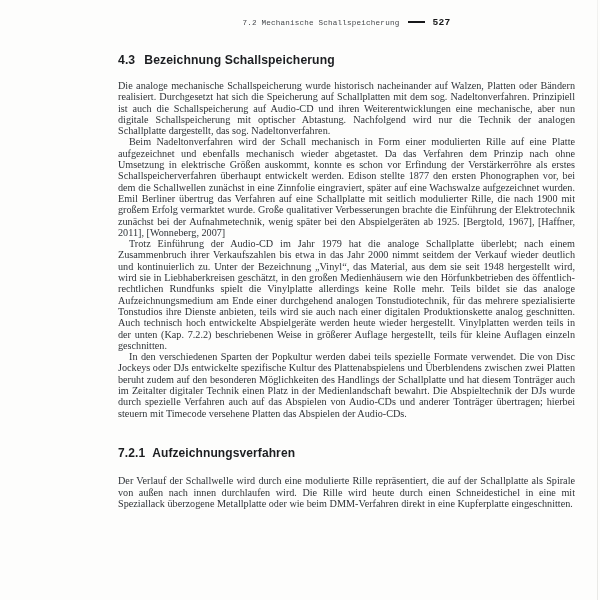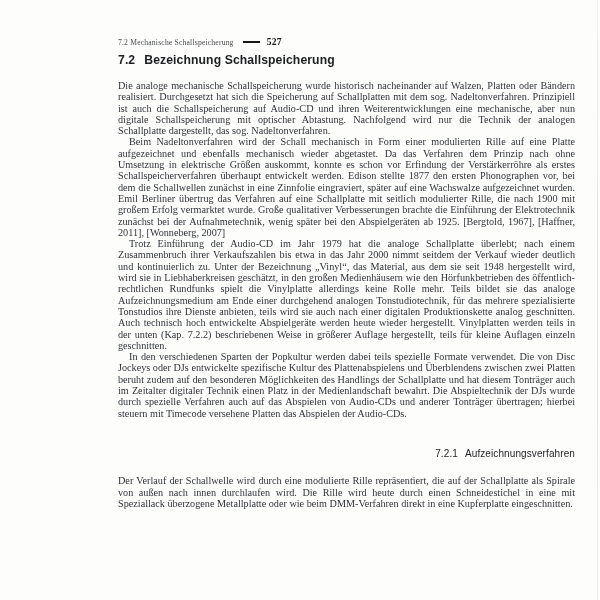--- a/index.html
+++ b/index.html
@@ -12,23 +12,23 @@
   }
   .page {
     position:absolute; inset:0;
     background:#fdfdfc;
   }
   .page-edge {
     position:absolute; top:0; right:2px; width:1px; height:600px;
     background:linear-gradient(180deg,#f2f2f0 0%,#e3e3e0 40%,#e9e9e6 100%);
   }
   .running-head {
-    position:absolute; top:36px; left:118px; width:457px;
-    text-align:left;
-    font-family:Liberation Serif, serif;
+    position:absolute; top:17px; left:118px; width:457px;
+    text-align:center;
+    font-family:Liberation Mono, monospace;
     font-size:7.6px; letter-spacing:0.2px;
     color:#46494d;
     white-space:nowrap;
   }
   .running-head .dash {
     display:inline-block; width:17px; height:2.4px;
     background:#17181a; vertical-align:2px;
     margin:0 7px 0 9px;
   }
   .running-head .pagenum {
@@ -46,39 +46,39 @@
   .bodytext {
     position:absolute; top:80px; left:118px; width:457px;
     font-size:10.2px; line-height:11.3px; color:#2f3338;
     text-align:justify;
   }
   .bodytext p { margin:0; }
   .bodytext p.indent { text-indent:11px; }
   .bodytext .ref-italic { }
   .h2 {
     font-family:"Liberation Sans", sans-serif;
-    font-weight:normal; font-size:10px; color:#1c1e21;
+    font-weight:bold; font-size:12px; color:#1c1e21;
     letter-spacing:0.1px;
     margin:29px 0 16px 0;
-    text-align:right;
+    text-align:left;
     white-space:nowrap;
   }
   .h2 .num { margin-right:7px; }
 </style>
 </head>
 <body>
 
 <div class="page">
 
   <div class="running-head">
     <span>7.2  Mechanische Schallspeicherung</span><span class="dash"></span><span class="pagenum">527</span>
   </div>
 
   <div class="h1">
-    <span class="num">7.2</span><span>Bezeichnung Schallspeicherung</span>
+    <span class="num">4.3</span><span>Bezeichnung Schallspeicherung</span>
   </div>
 
   <div class="bodytext">
 
     <p>Die analoge mechanische Schallspeicherung wurde historisch nacheinander auf Walzen, Platten oder Bändern realisiert. Durchgesetzt hat sich die Speicherung auf Schallplatten mit dem sog. Nadeltonverfahren. Prinzipiell ist auch die Schallspeicherung auf Audio-CD und ihren Weiterentwicklungen eine mechanische, aber nun digitale Schallspeicherung mit optischer Abtastung. Nachfolgend wird nur die Technik der analogen Schallplatte dargestellt, das sog. Nadeltonverfahren.</p>
 
     <p class="indent">Beim Nadeltonverfahren wird der Schall mechanisch in Form einer modulierten Rille auf eine Platte aufgezeichnet und ebenfalls mechanisch wieder abgetastet. Da das Verfahren dem Prinzip nach ohne Umsetzung in elektrische Größen auskommt, konnte es schon vor Erfindung der Verstärkerröhre als erstes Schallspeicherverfahren überhaupt entwickelt werden. Edison stellte 1877 den ersten Phonographen vor, bei dem die Schallwellen zunächst in eine Zinnfolie eingraviert, später auf eine Wachswalze aufgezeichnet wurden. Emil Berliner übertrug das Verfahren auf eine Schallplatte mit seitlich modulierter Rille, die nach 1900 mit großem Erfolg vermarktet wurde. Große qualitativer Verbesserungen brachte die Einführung der Elektrotechnik zunächst bei der Aufnahmetechnik, wenig später bei den Abspielgeräten ab 1925. [Bergtold, 1967], [Haffner, 2011], [Wonneberg, 2007]</p>
 
     <p class="indent"><span>Trotz Einführung der Audio-CD im Jahr 1979 hat die analoge Schallplatte überlebt; nach einem Zusammenbruch ihrer Verkaufszahlen bis etwa in das Jahr 2000 nimmt seitdem der Verkauf wieder deutlich und kontinuierlich zu. Unter der Bezeichnung „Vinyl“, das Material, aus dem sie seit 1948 hergestellt wird, wird sie in Liebhaberkreisen geschätzt, in den großen Medienhäusern wie den Hörfunkbetrieben des öffentlich-rechtlichen Rundfunks spielt die Vinylplatte allerdings keine Rolle mehr. Teils bildet sie das analoge Aufzeichnungsmedium am Ende einer durchgehend analogen Tonstudiotechnik, für das mehrere spezialisierte Tonstudios ihre Dienste anbieten, teils wird sie auch nach einer digitalen Produktionskette analog geschnitten. Auch technisch hoch entwickelte Abspielgeräte werden heute wieder hergestellt. Vinylplatten werden teils in der unten </span><span class="ref-italic">(Kap. 7.2.2)</span><span> beschriebenen Weise in größerer Auflage hergestellt, teils für kleine Auflagen einzeln geschnitten.</span></p>
 

